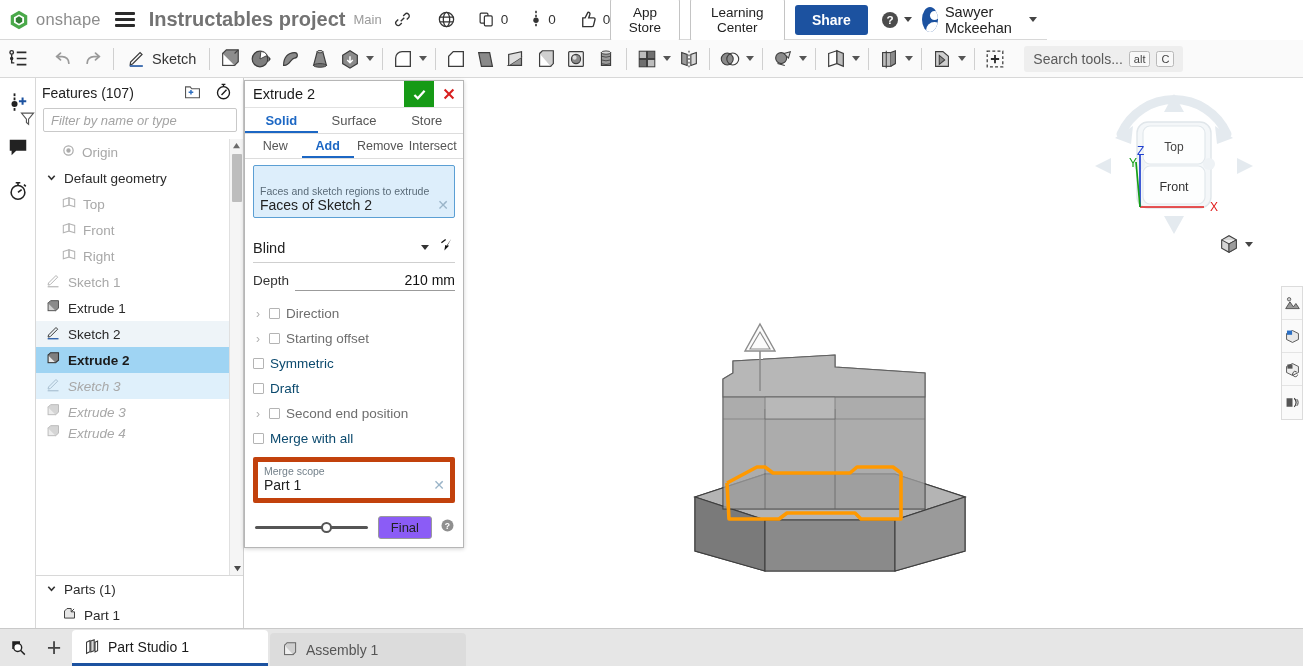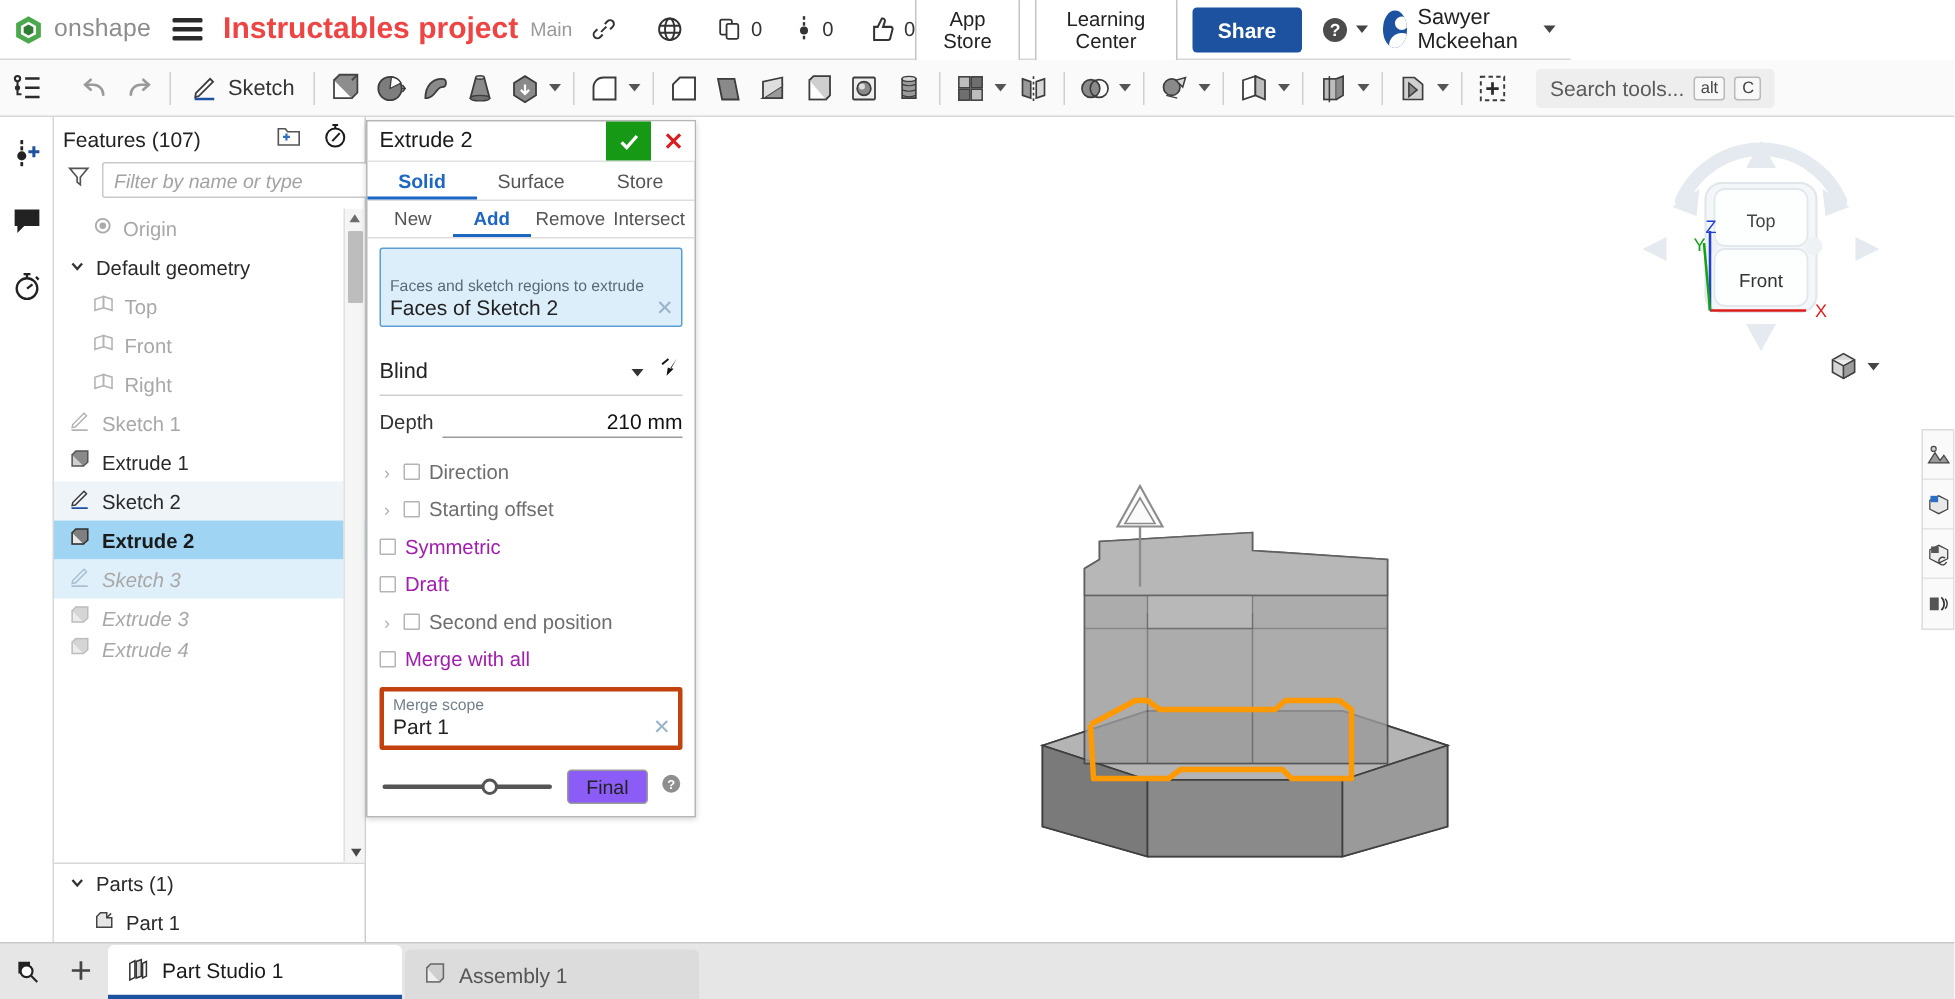--- a/index.html
+++ b/index.html
@@ -16,21 +16,21 @@
   .topbar {
     position: absolute; left: 0; top: 0; width: 1047px; height: 40px;
     background: #fff; border-bottom: 1px solid #d8d8d8;
     display: flex; align-items: center;
   }
   .logo-wrap { display: flex; align-items: center; margin-left: 8px; gap: 6px; }
   .logo-mark { width: 22px; height: 22px; }
   .logo-text { font-size: 16.5px; color: #8c8c8c; letter-spacing: .2px; }
   .hamburger { margin-left: 14px; display: flex; flex-direction: column; justify-content: center; gap: 3.5px; cursor: pointer; }
   .hamburger span { display: block; width: 20px; height: 2.6px; background: #2b2b2b; border-radius: 1px; }
-  .doc-title { margin-left: 14px; font-size: 20px; font-weight: bold; color: #ef4444; white-space: nowrap; }
+  .doc-title { margin-left: 14px; font-size: 20px; font-weight: bold; color: #737373; white-space: nowrap; }
   .branch { margin-left: 8px; font-size: 13px; color: #9a9a9a; }
   .link-icon { margin-left: 12px; color: #444; cursor: pointer; display:flex; align-items:center;}
   .globe-icon { margin-left: 26px; cursor: pointer; display:flex; align-items:center;}
   .counter { display: flex; align-items: center; gap: 6px; margin-left: 22px; cursor: pointer; }
   .counter .num { font-size: 13.5px; color: #333; }
   .top-right { margin-left: auto; display: flex; align-items: center; gap: 10px; padding-right: 10px; }
   .btn-outline {
     border: 1px solid #c4c4c4; border-radius: 3px; background: #fff;
     font-size: 13.5px; color: #222; padding: 6px 13px; cursor: pointer;
     font-family: "Liberation Sans", sans-serif;
@@ -77,21 +77,21 @@
 
   
   .feature-panel {
     position: absolute; left: 36px; top: 78px; width: 208px; height: 550px;
     background: #fff; border-right: 1px solid #cfcfcf;
     display: flex; flex-direction: column;
   }
   .fp-header { display: flex; align-items: center; height: 30px; padding: 0 6px 0 6px; }
   .fp-title { font-size: 14px; color: #222; font-weight: 500; }
   .fp-header-icons { margin-left: auto; display: flex; align-items: center; gap: 12px; padding-right: 4px;}
-  .fp-filter-row { display: flex; align-items: center; gap: 7px; padding: 0 6px 7px 8px; }
+  .fp-filter-row { display: flex; align-items: center; gap: 7px; padding: 0 6px 7px 8px; justify-content: flex-end; }
   .funnel { cursor: pointer; }
   .filter-input {
     flex: 1; height: 24px; border: 1px solid #c9c9c9; border-radius: 2px;
     font-size: 13px; color: #333; padding: 0 7px;
     font-family: "Liberation Sans", sans-serif; font-style: italic;
   }
   .filter-input::placeholder { color: #a3a3a3; font-style: italic; }
   .tree { position: relative; flex: 1; overflow: hidden; }
   .tree-node {
     display: flex; align-items: center; gap: 7px; height: 26px;
@@ -146,22 +146,22 @@
   .depth-row { display: flex; align-items: baseline; gap: 6px; margin-bottom: 10px; }
   .depth-label { font-size: 13.5px; color: #333; }
   .depth-field {
     flex: 1; border-bottom: 1px solid #9b9b9b; text-align: right;
     font-size: 14px; color: #111; padding-bottom: 2px; cursor: text;
   }
   .opt-row { display: flex; align-items: center; gap: 6px; height: 25px; cursor: pointer; }
   .opt-chev { width: 10px; color: #b0b0b0; font-size: 12px; display: inline-block; text-align: center; }
   .cbx { width: 11px; height: 11px; border: 1px solid #b4b4b4; background: #fff; border-radius: 1px; display: inline-block; flex: none; }
   .opt-label { font-size: 13.5px; color: #6e6e6e; }
-  .opt-label.dark { color: #a21caf; }
-  .merge-box { border: 3px solid #c2410c; border-radius: 2px; padding: 3px 5px 5px 6px; margin-top: 6px; }
+  .opt-label.dark { color: #0c4a6e; }
+  .merge-box { border: 5px solid #c2410c; border-radius: 2px; padding: 3px 5px 5px 6px; margin-top: 6px; }
   .merge-label { font-size: 10.5px; color: #73808a; }
   .footer-row { display: flex; align-items: center; gap: 8px; margin-top: 13px; }
   .slider { flex: 1; position: relative; height: 14px; display: flex; align-items: center; }
   .slider-track { position: absolute; left: 2px; right: 2px; height: 2.5px; background: #555; border-radius: 2px; }
   .slider-knob { position: absolute; left: 68px; width: 11px; height: 11px; border-radius: 50%; background: #fff; border: 2px solid #555; cursor: pointer;}
   .final-btn { border: 1px solid #9a9a9a; border-radius: 3px; background: #8b5cf6; font-size: 13px; color: #222; padding: 3px 12px; cursor: pointer; font-family: "Liberation Sans", sans-serif;}
   .help-circle { cursor: pointer; }
 
   
   .graphics {

